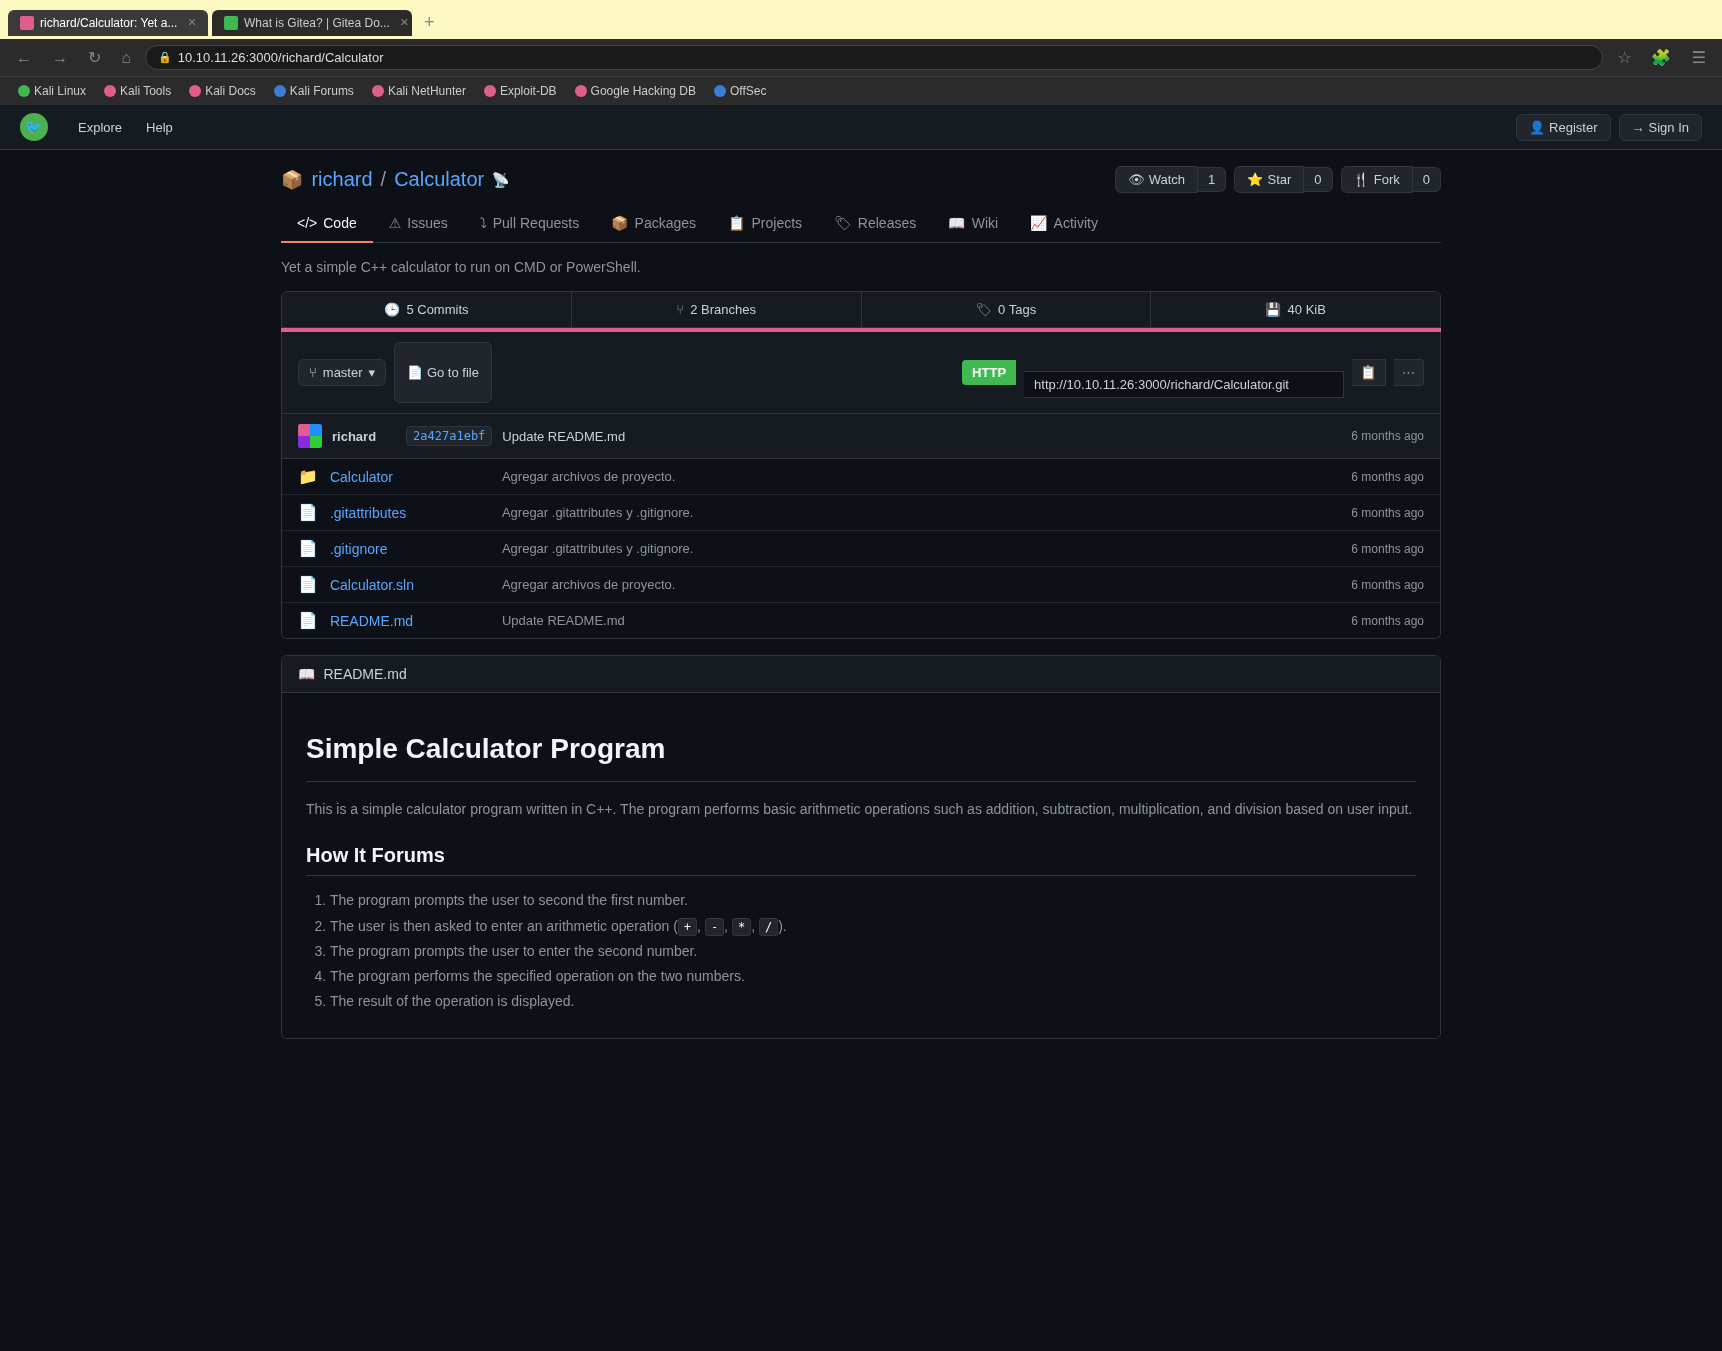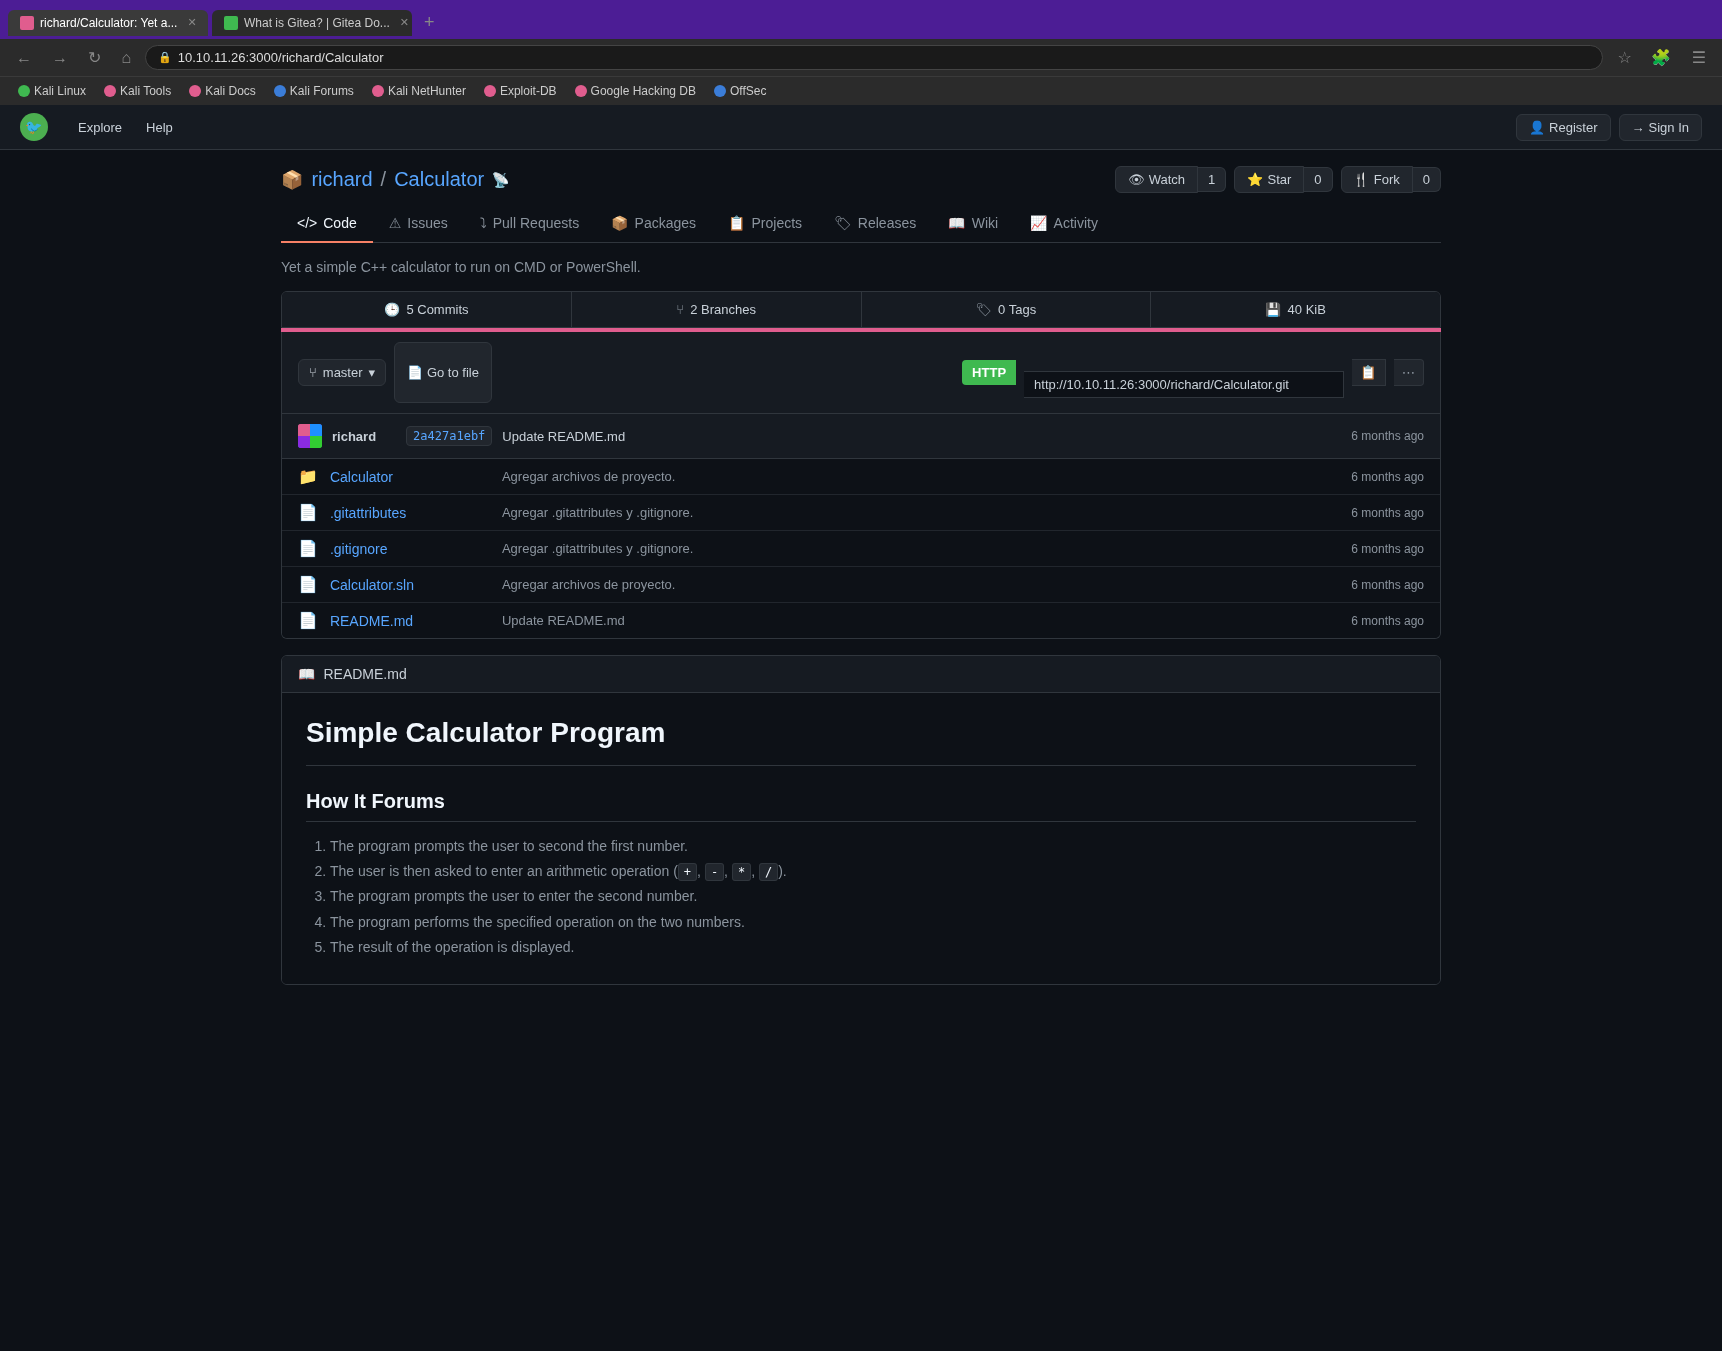--- a/index.html
+++ b/index.html
@@ -11,21 +11,21 @@
     }
 
     
     .browser-chrome {
       background: #2b2b2b;
       padding: 0;
     }
     .browser-tab-bar {
       display: flex;
       align-items: center;
-      background: #4c1d95;
+      background: #fef9c3;
       padding: 6px 8px 0;
       gap: 4px;
     }
     .browser-tab {
       display: flex;
       align-items: center;
       gap: 6px;
       padding: 6px 12px;
       border-radius: 6px 6px 0 0;
       font-size: 12px;
@@ -458,20 +458,21 @@
     .readme-content {
       padding: 24px;
       background: #0d1117;
       color: #c9d1d9;
     }
     .readme-content h1 {
       font-size: 28px;
       font-weight: 700;
       color: #f0f6fc;
       margin-bottom: 16px;
+      margin-top: 16px;
     }
     .readme-content h2 {
       font-size: 20px;
       font-weight: 600;
       color: #f0f6fc;
       margin: 24px 0 12px;
       padding-bottom: 8px;
       border-bottom: 1px solid #30363d;
     }
     .readme-content p {
@@ -748,20 +749,21 @@
   </div>
 
   <div class="readme-section">
     <div class="readme-header">
       <span>📖</span>
       <span>README.md</span>
     </div>
     <div class="readme-content">
       <h1>Simple Calculator Program</h1>
       <hr style="border:none;border-top:1px solid #30363d;margin-bottom:16px;">
+      <p>This is a simple calculator program written in C++. The program performs basic arithmetic operations such as addition, subtraction, multiplication, and division based on user input.</p>
       <h2>How It Forums</h2>
       <ol>
         <li><span>The program prompts the user to second the first number.</span></li>
         <li>The user is then asked to enter an arithmetic operation (<code>+</code>, <code>-</code>, <code>*</code>, <code>/</code>).</li>
         <li><span>The program prompts the user to enter the second number.</span></li>
         <li><span>The program performs the specified operation on the two numbers.</span></li>
         <li><span>The result of the operation is displayed.</span></li>
       </ol>
     </div>
   </div>

